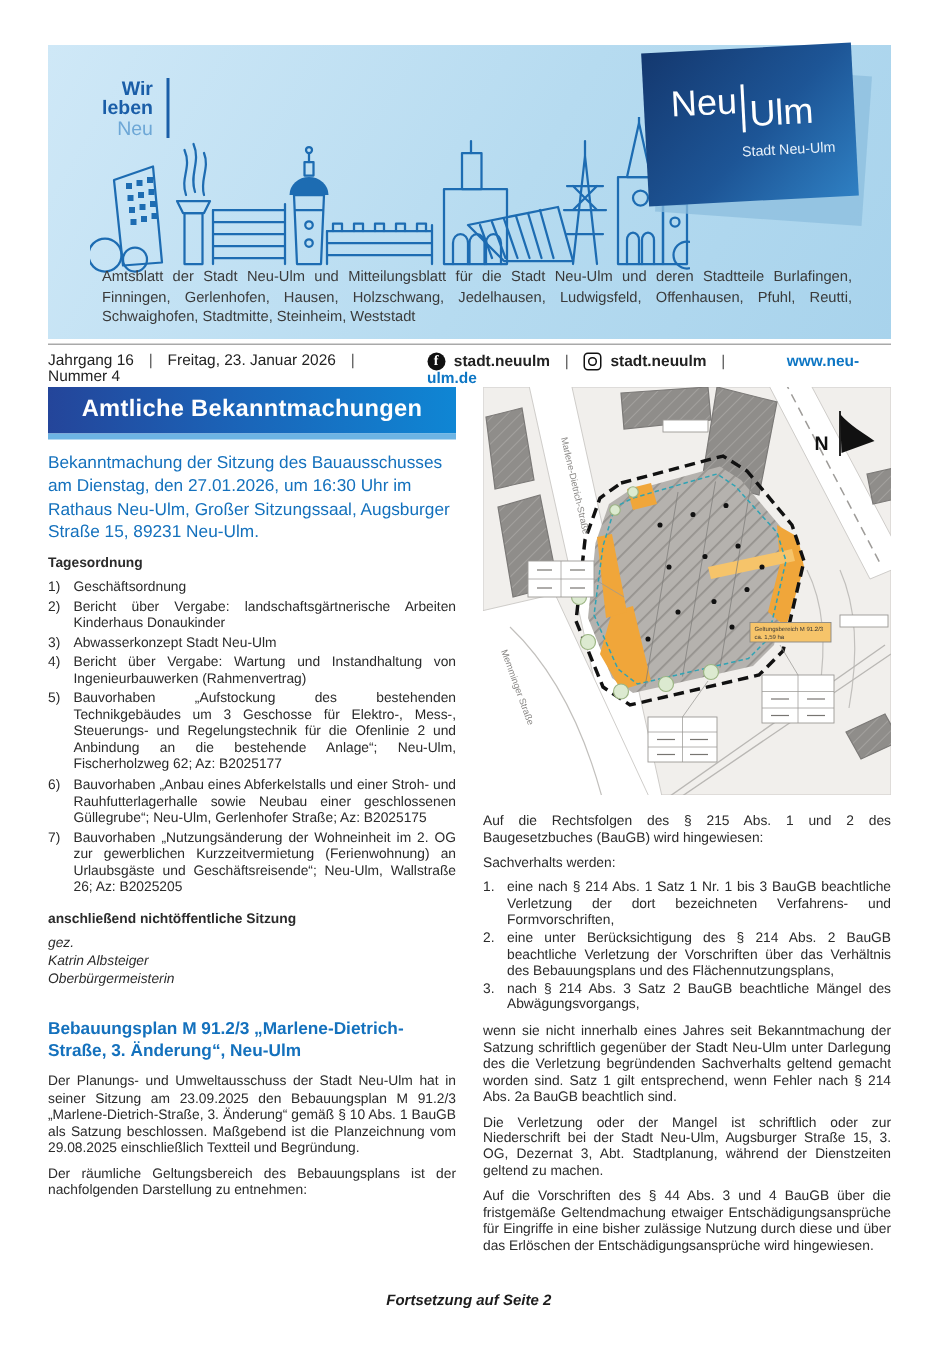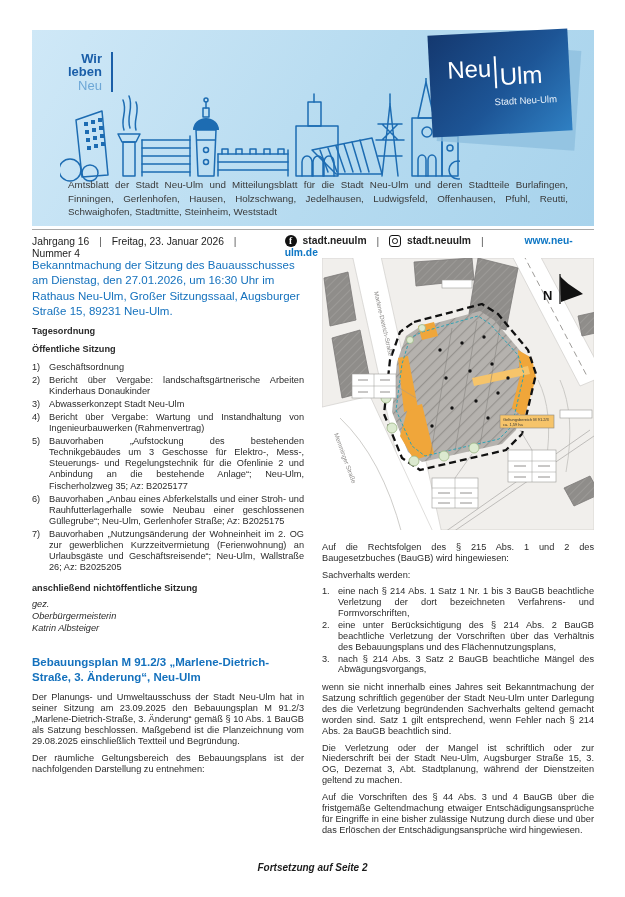--- a/index.html
+++ b/index.html
@@ -181,61 +181,61 @@
       <b>stadt.neuulm</b>
       <span class="meta-sep">|</span>
       <span class="ig-icon"></span>
       <b>stadt.neuulm</b>
       <span class="meta-sep">|</span>
       <a class="site-link" href="#">www.neu-ulm.de</a>
     </div>
   </div>
 
   <div class="col-left">
+    <div class="banner">Amtliche Bekanntmachungen</div>
 
     <div class="ann-title">Bekanntmachung der Sitzung des Bauausschusses am Dienstag, den 27.01.2026, um 16:30 Uhr im Rathaus Neu-Ulm, Großer Sitzungssaal, Augsburger Straße 15, 89231 Neu-Ulm.</div>
     <div class="label-bold">Tagesordnung</div>
-    <div class="label-bold spaced">Öffentliche Sitzung</div>
 
     <div class="agenda">
       <div class="li">
           <span class="li-n">1)</span>
           <span class="li-t">Geschäftsordnung</span>
         </div>
       <div class="li">
           <span class="li-n">2)</span>
           <span class="li-t">Bericht über Vergabe: landschaftsgärtnerische Arbeiten Kinderhaus Donaukinder</span>
         </div>
       <div class="li">
           <span class="li-n">3)</span>
           <span class="li-t">Abwasserkonzept Stadt Neu-Ulm</span>
         </div>
       <div class="li">
           <span class="li-n">4)</span>
           <span class="li-t">Bericht über Vergabe: Wartung und Instandhaltung von Ingenieurbauwerken (Rahmenvertrag)</span>
         </div>
       <div class="li">
           <span class="li-n">5)</span>
-          <span class="li-t">Bauvorhaben „Aufstockung des bestehenden Technikgebäudes um 3 Geschosse für Elektro-, Mess-, Steuerungs- und Regelungstechnik für die Ofenlinie 2 und Anbindung an die bestehende Anlage“; Neu-Ulm, Fischerholzweg 35; Az: B2025177</span>
+          <span class="li-t">Bauvorhaben „Aufstockung des bestehenden Technikgebäudes um 3 Geschosse für Elektro-, Mess-, Steuerungs- und Regelungstechnik für die Ofenlinie 2 und Anbindung an die bestehende Anlage“; Neu-Ulm, Fischerholzweg 62; Az: B2025177</span>
         </div>
       <div class="li">
           <span class="li-n">6)</span>
           <span class="li-t">Bauvorhaben „Anbau eines Abferkelstalls und einer Stroh- und Rauhfutterlagerhalle sowie Neubau einer geschlossenen Güllegrube“; Neu-Ulm, Gerlenhofer Straße; Az: B2025175</span>
         </div>
       <div class="li">
           <span class="li-n">7)</span>
           <span class="li-t">Bauvorhaben „Nutzungsänderung der Wohneinheit im 2. OG zur gewerblichen Kurzzeitvermietung (Ferienwohnung) an Urlaubsgäste und Geschäftsreisende“; Neu-Ulm, Wallstraße 26; Az: B2025205</span>
         </div>
     </div>
 
     <div class="closing">anschließend nichtöffentliche Sitzung</div>
     <div class="sig">
       <div>gez.</div>
+      <div>Katrin Albsteiger</div>
       <div>Oberbürgermeisterin</div>
-      <div>Katrin Albsteiger</div>
     </div>
 
     <div class="blue-h2">Bebauungsplan M 91.2/3 „Marlene-Dietrich-Straße, 3. Änderung“, Neu-Ulm</div>
     <div class="para">Der Planungs- und Umweltausschuss der Stadt Neu-Ulm hat in seiner Sitzung am 23.09.2025 den Bebauungsplan M 91.2/3 „Marlene-Dietrich-Straße, 3. Änderung“ gemäß § 10 Abs. 1 BauGB als Satzung beschlossen. Maßgebend ist die Planzeichnung vom 29.08.2025 einschließlich Textteil und Begründung.</div>
     <div class="para">Der räumliche Geltungsbereich des Bebauungsplans ist der nachfolgenden Darstellung zu entnehmen:</div>
   </div>
 
   <div class="col-right">
 
     

